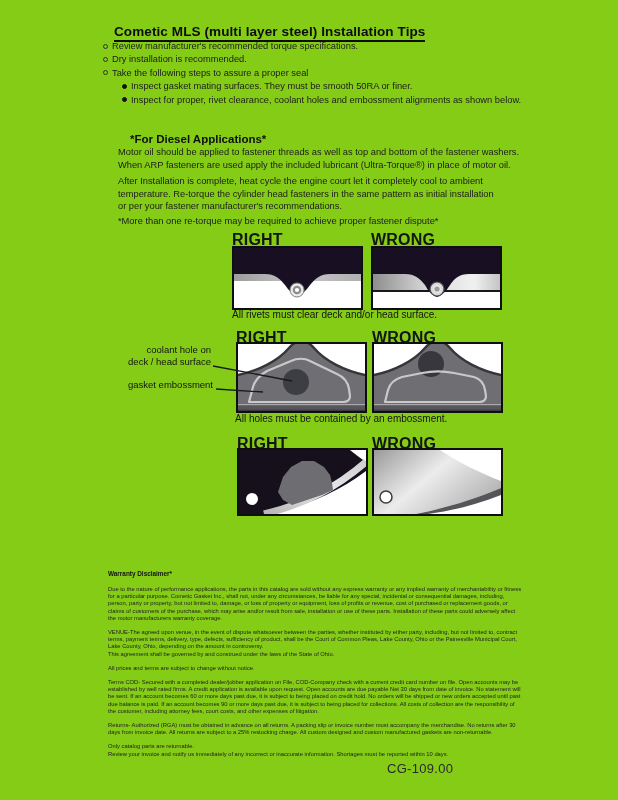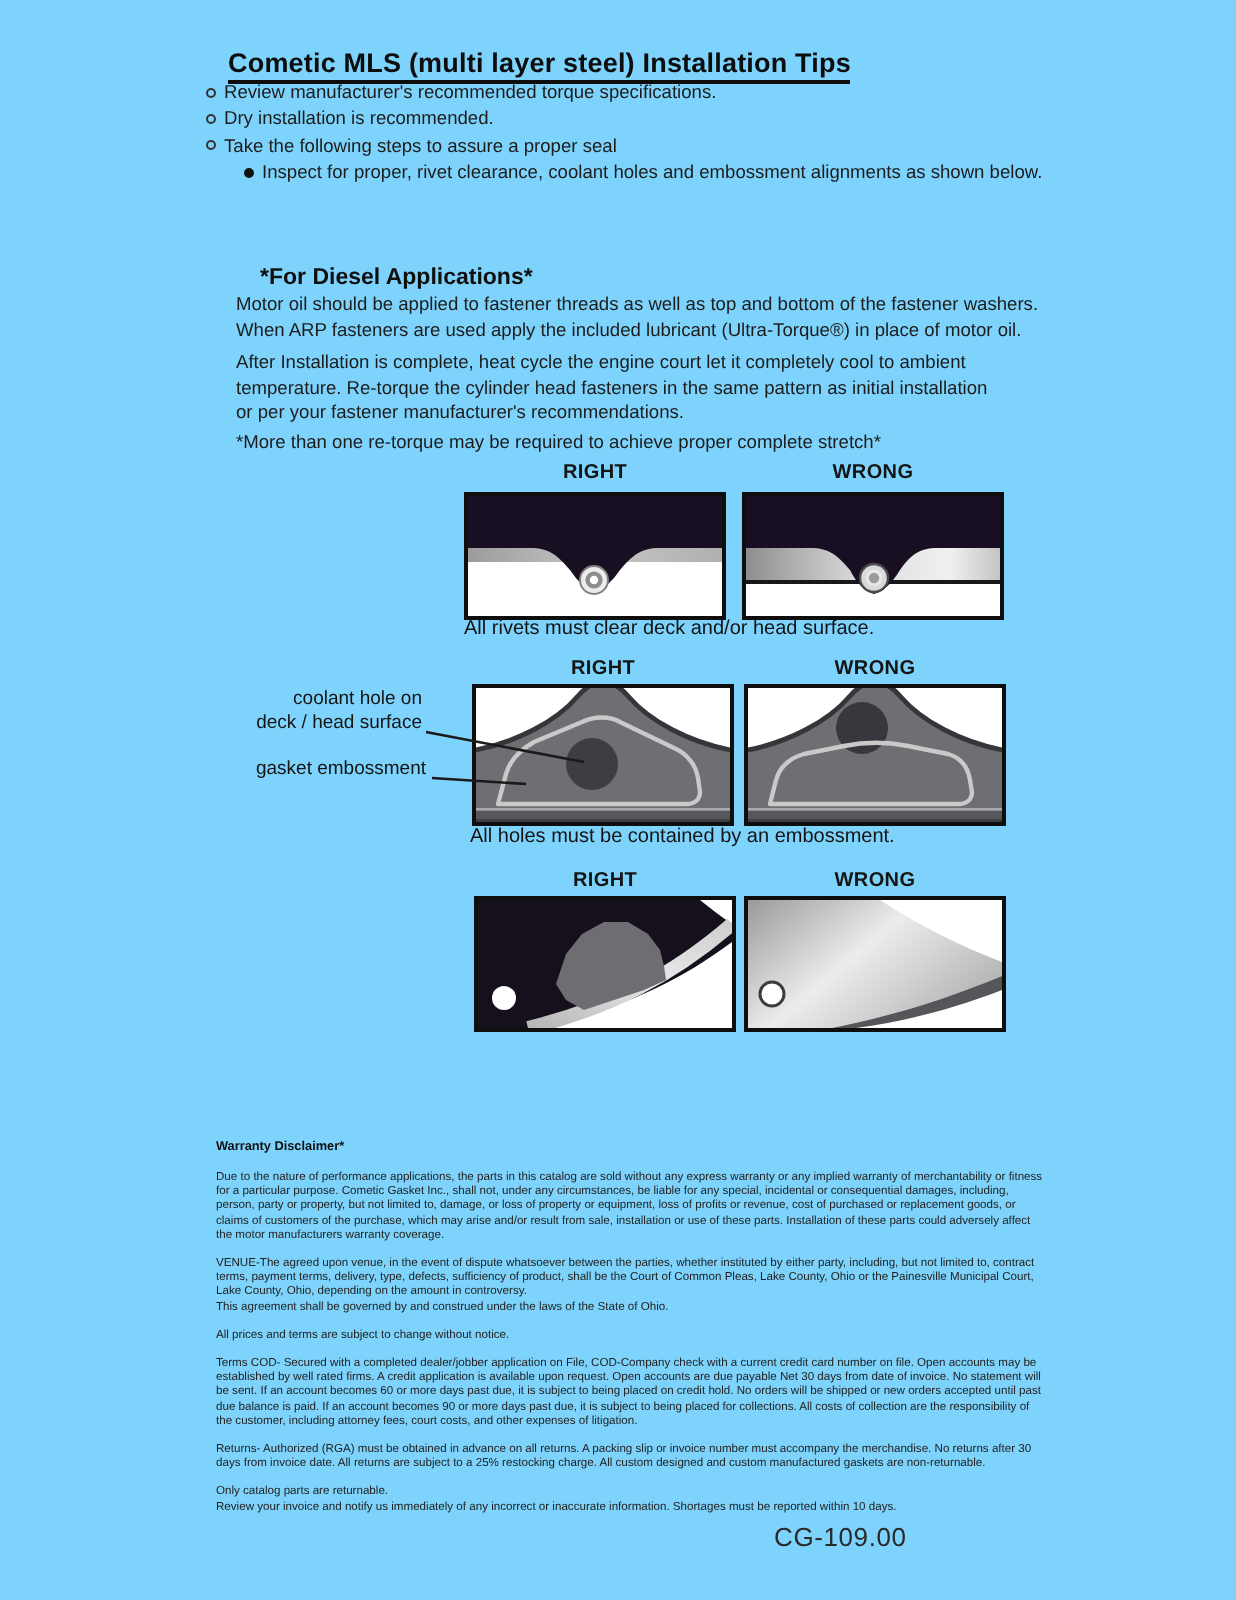--- a/index.html
+++ b/index.html
@@ -1,17 +1,17 @@
 <!DOCTYPE html>
 <html><head>
 <meta charset="utf-8">
 <style>
   html,body { margin:0; padding:0; background:#fff; }
   .page {
-    position:relative; width:618px; height:800px; background:#7dd3fc;
+    position:relative; width:618px; height:800px; background:#84cc16;
     font-family:"Liberation Sans", sans-serif; color:#1c1c1c; overflow:hidden;
   }
   
   .title {
     position:absolute; left:114px; top:24px; margin:0;
     font-size:13.5px; font-weight:700; color:#0d0d0d;
     border-bottom:2px solid #0d0d0d; padding-bottom:1px; letter-spacing:0.1px;
   }
   
   .tips { position:absolute; left:103px; top:40px; width:430px; font-size:9.3px; }
@@ -22,21 +22,21 @@
   }
   .tip.sub { padding-left:19px; }
   .tip.sub .dot { background:#111; border-color:#111; }
   
   .diesel-head { position:absolute; left:114px; top:117px; margin:16px; font-size:11.5px; font-weight:700; color:#0f0f0f; }
   .body-par { position:absolute; left:106px; width:420px; margin:12px; font-size:9.3px; line-height:12.5px; white-space:pre-line; }
   .par1 { top:134px; }
   .par2 { top:163px; }
   .note { top:203px; white-space:nowrap; }
   
-  .fig-label { position:absolute; width:131px; text-align:center; font-size:10px; font-weight:700; color:#141414; letter-spacing:0.2px; }
+  .fig-label { position:absolute; width:131px; text-align:left; font-size:16px; font-weight:700; color:#141414; letter-spacing:0.2px;text-decoration:underline; }
   .figbox { position:absolute; width:127px; border:2px solid #0e0e0e; background:#fff; line-height:0; }
   .figbox svg { display:block; }
   .caption { position:absolute; font-size:10px; line-height:10.8px; color:#141414; white-space:pre-line; }
   .callout-label { position:absolute; font-size:9.5px; line-height:11.6px; color:#141414; text-align:right; white-space:pre-line; }
   .overlay { position:absolute; left:0; top:0; pointer-events:none; }
   
   .warranty { position:absolute; left:108px; top:570px; width:414px; }
   .warranty h3 { margin:0 0 9px 0; font-size:6.4px; font-weight:700; color:#111; }
   .warranty p { margin:0 0 7px 0; font-size:5.8px; line-height:7.2px; color:#222; white-space:pre-line; }
   
@@ -46,30 +46,31 @@
 <body>
 
 <div class="page">
 
   <h1 class="title">Cometic MLS (multi layer steel) Installation Tips</h1>
 
   <div class="tips">
     <div class="tip"><span class="dot"></span><span>Review manufacturer's recommended torque specifications.</span></div>
     <div class="tip"><span class="dot"></span><span>Dry installation is recommended.</span></div>
     <div class="tip"><span class="dot"></span><span>Take the following steps to assure a proper seal</span></div>
+    <div class="tip sub"><span class="dot"></span><span>Inspect gasket mating surfaces.  They must be smooth 50RA or finer.</span></div>
     <div class="tip sub"><span class="dot"></span><span>Inspect for proper, rivet clearance, coolant holes and embossment alignments as shown below.</span></div>
   </div>
 
   <h2 class="diesel-head">*For Diesel Applications*</h2>
   <p class="body-par par1">Motor oil should be applied to fastener threads as well as top and bottom of the fastener washers.
 When ARP fasteners are used apply the included lubricant (Ultra-Torque®) in place of motor oil.</p>
   <p class="body-par par2">After Installation is complete, heat cycle the engine court let it completely cool to ambient
 temperature. Re-torque the cylinder head fasteners in the same pattern as initial installation
 or per your fastener manufacturer's recommendations.</p>
-  <p class="body-par note">*More than one re-torque may be required to achieve proper complete stretch*</p>
+  <p class="body-par note">*More than one re-torque may be required to achieve proper fastener dispute*</p>
 
   <div class="fig-label" style="left:232px; top:231px;">RIGHT</div>
   <div class="fig-label" style="left:371px; top:231px;">WRONG</div>
 
   <div class="figbox" style="left:232px; top:246px;">
     <svg width="127" height="60" viewBox="0 0 127 60">
       <defs>
         <linearGradient id="g1r" x1="0" y1="0" x2="1" y2="0">
           <stop offset="0" stop-color="#9c9c9c"></stop>
             <stop offset="0.5" stop-color="#c6c6c6"></stop>

